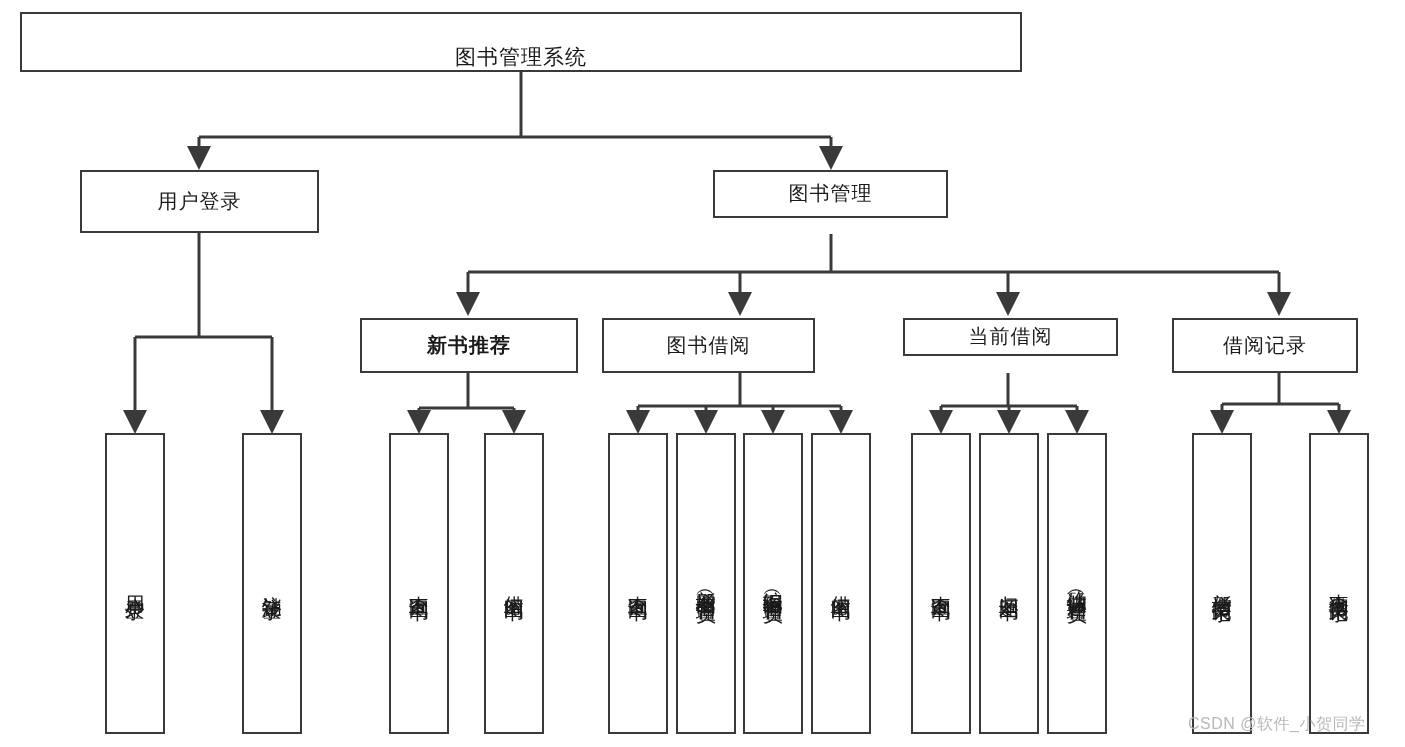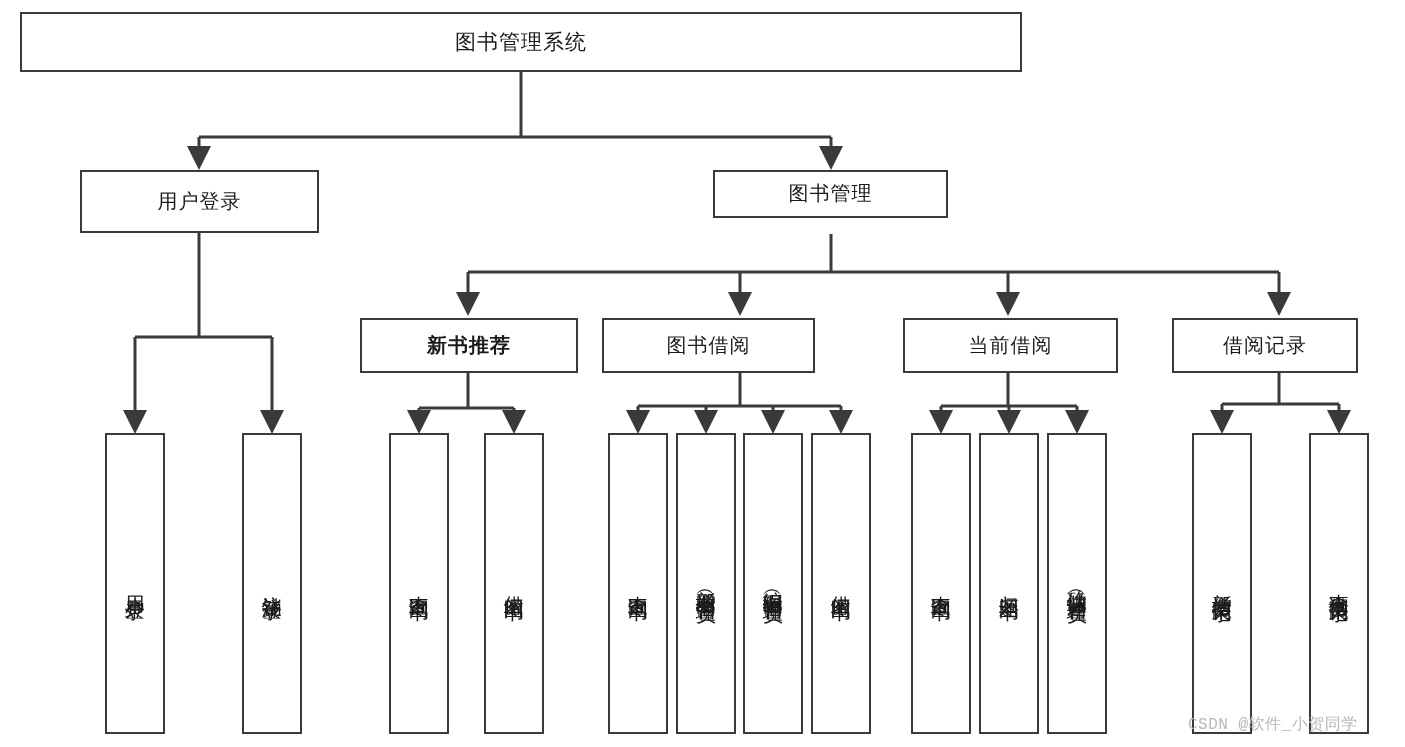--- a/index.html
+++ b/index.html
@@ -67,21 +67,21 @@
   .node.root .label { font-size: 21px; }
   .watermark {
     position: absolute;
     left: 1188px;
     top: 714px;
     font-size: 16px;
     color: #b8b8b8;
     letter-spacing: 0.5px;
     white-space: nowrap;
     z-index: 5;
-    font-family: Liberation Mono, monospace;
+    font-family: Liberation Sans, sans-serif;
   }
 </style>
 </head>
 <body>
 
 <div id="canvas">
 
   <svg id="edges" viewBox="0 0 1405 747" xmlns="http://www.w3.org/2000/svg">
     <defs>
       <marker id="arrow" viewBox="0 0 12 12" refX="10" refY="6" markerWidth="8" markerHeight="8" orient="auto-start-reverse">
@@ -125,41 +125,41 @@
       <path d="M 1009 406 L 1009 430" marker-end="url(#arrow)"></path>
       <path d="M 1077 406 L 1077 430" marker-end="url(#arrow)"></path>
 
       <path d="M 1279 373 L 1279 404"></path>
       <path d="M 1222 404 L 1339 404"></path>
       <path d="M 1222 404 L 1222 430" marker-end="url(#arrow)"></path>
       <path d="M 1339 404 L 1339 430" marker-end="url(#arrow)"></path>
     </g>
   </svg>
 
-  <div class="node horiz root" style="left:20px; top:12px; width:1002px; height:60px;">
+  <div class="node horiz root" style="left:20px; top:12px; width:1002px; height:60px;align-items:flex-end;">
     <span class="label">图书管理系统</span>
   </div>
 
   <div class="node horiz" style="left:80px; top:170px; width:239px; height:63px;">
     <span class="label">用户登录</span>
   </div>
 
   <div class="node horiz" style="left:713px; top:170px; width:235px; height:48px;">
     <span class="label">图书管理</span>
   </div>
 
   <div class="node horiz" style="left:360px; top:318px; width:218px; height:55px;font-weight:bold;">
     <span class="label">新书推荐</span>
   </div>
 
   <div class="node horiz" style="left:602px; top:318px; width:213px; height:55px;">
     <span class="label">图书借阅</span>
   </div>
 
-  <div class="node horiz" style="left:903px; top:318px; width:215px; height:55px;">
+  <div class="node horiz" style="left:903px; top:318px; width:215px; height:38px;">
     <span class="label">当前借阅</span>
   </div>
 
   <div class="node horiz" style="left:1172px; top:318px; width:186px; height:55px;">
     <span class="label">借阅记录</span>
   </div>
 
   <div class="node vert" style="left:105px; top:433px; width:60px; height:301px;">
     <span class="label">用户登录</span>
   </div>

